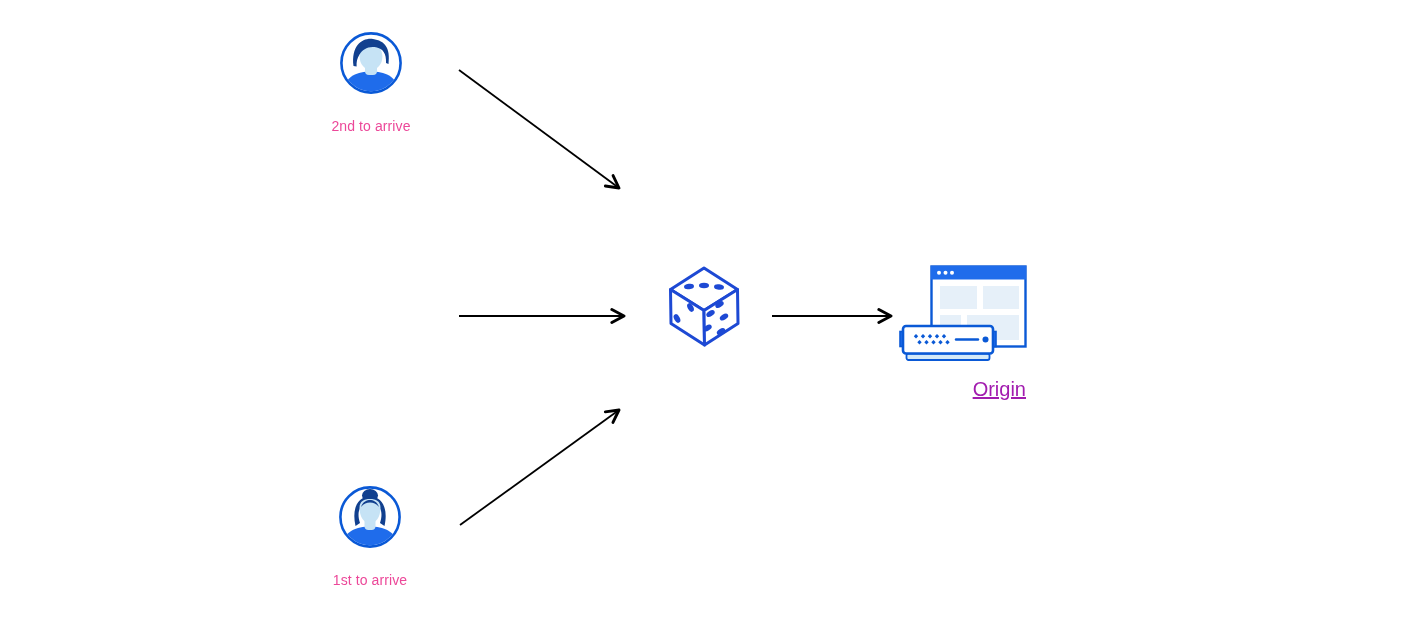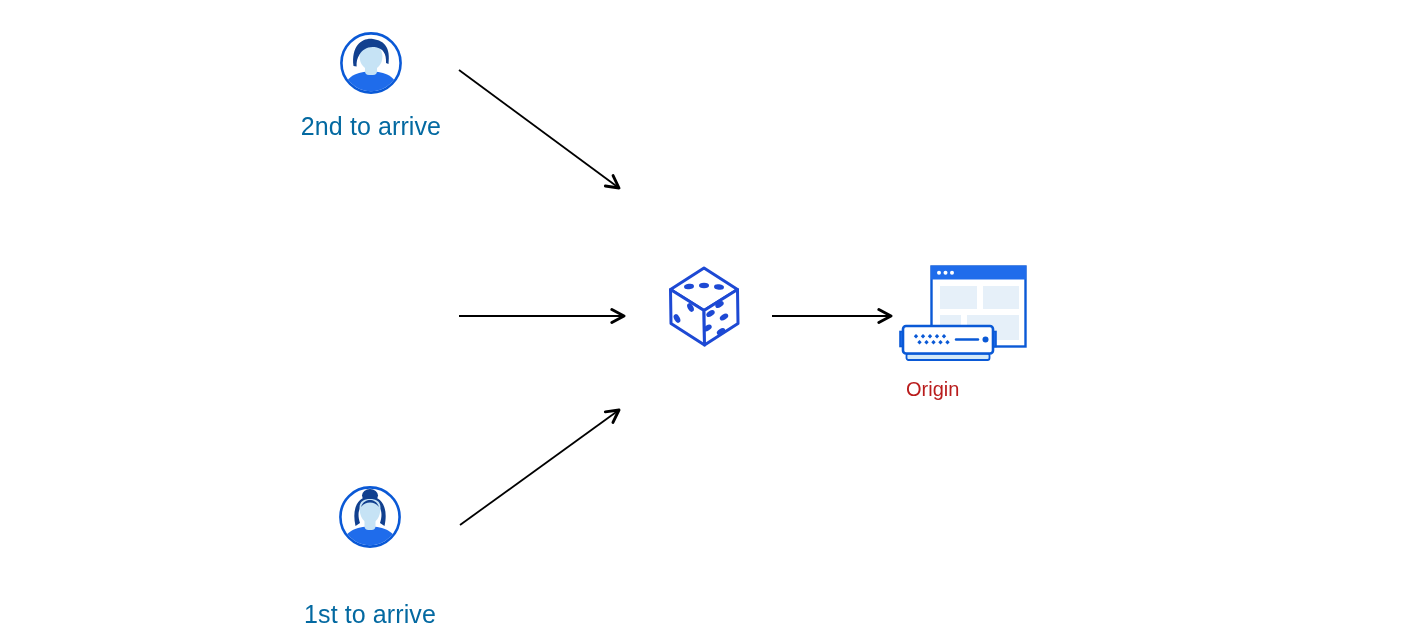--- a/index.html
+++ b/index.html
@@ -19,36 +19,37 @@
   .node {
     position: absolute;
     display: flex;
     flex-direction: column;
     align-items: center;
     width: 170px;
   }
   .node .avatar-wrap { width: 62px; height: 62px; }
   .node-label {
     margin-top: 21px;
-    font-size: 25px;
+    font-size: 14px;
     line-height: 22px;
-    color: #0369a1;
+    color: #ec4899;
     letter-spacing: 0.1px;
     white-space: nowrap;
     text-align: center;
   }
   .origin-label {
     position: absolute;
     left: 906px;
     top: 378px;
     width: 120px;
-    text-align: left;
+    text-align: right;
     font-size: 20px;
-    color: #b91c1c;
+    color: #a21caf;
     white-space: nowrap;
+    text-decoration: underline;
   }
   svg { display: block; }
   #arrow-layer { position: absolute; left: 0; top: 0; }
 </style>
 </head>
 <body>
 
 <div class="canvas">
 
   <svg id="arrow-layer" width="1405" height="633" viewBox="0 0 1405 633">
@@ -79,21 +80,21 @@
           <path d="M13.5,34 C11,13 23,5.5 33,7 C45,8.8 50.5,16 48.5,32
                    L46,31 C46.5,22 43,16.5 36,15.3 C28,14 22.5,17.5 19.5,22.5
                    C17,26.5 16.4,30 16.6,34.5 Z" fill="#11408f"></path>
         </g>
       </svg>
     </div>
     <div class="node-label">2nd to arrive</div>
   </div>
 
 
-  <div class="node" style="left:285px; top:486px;gap:34px;">
+  <div class="node" style="left:285px; top:486px;">
     <div class="avatar-wrap">
       <svg width="62" height="62" viewBox="0 0 62 62">
         <defs>
             <clipPath id="clipC">
               <circle cx="31" cy="31" r="28.4"></circle>
             </clipPath>
           </defs>
         <circle cx="31" cy="31" r="29.6" fill="#ffffff" stroke="#0a59d6" stroke-width="2.6"></circle>
         <g clip-path="url(#clipC)">
           <path d="M1,63 C4,46 16,40.5 31,40.5 C46,40.5 58,46 61,63 Z" fill="#1f6ceb"></path>

